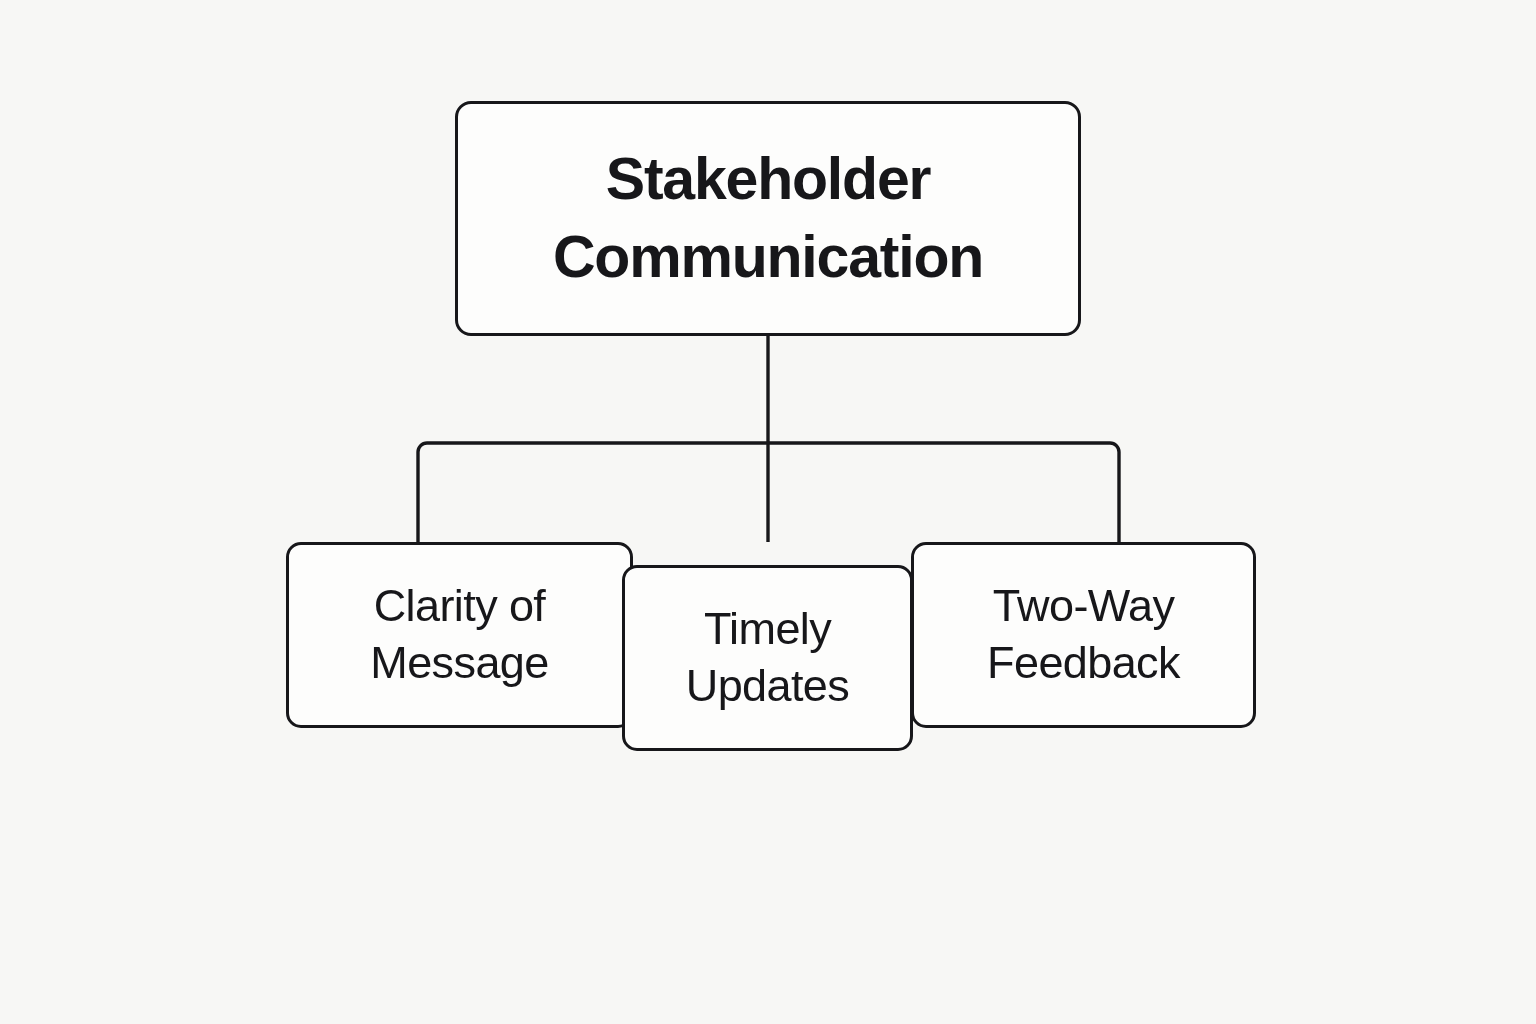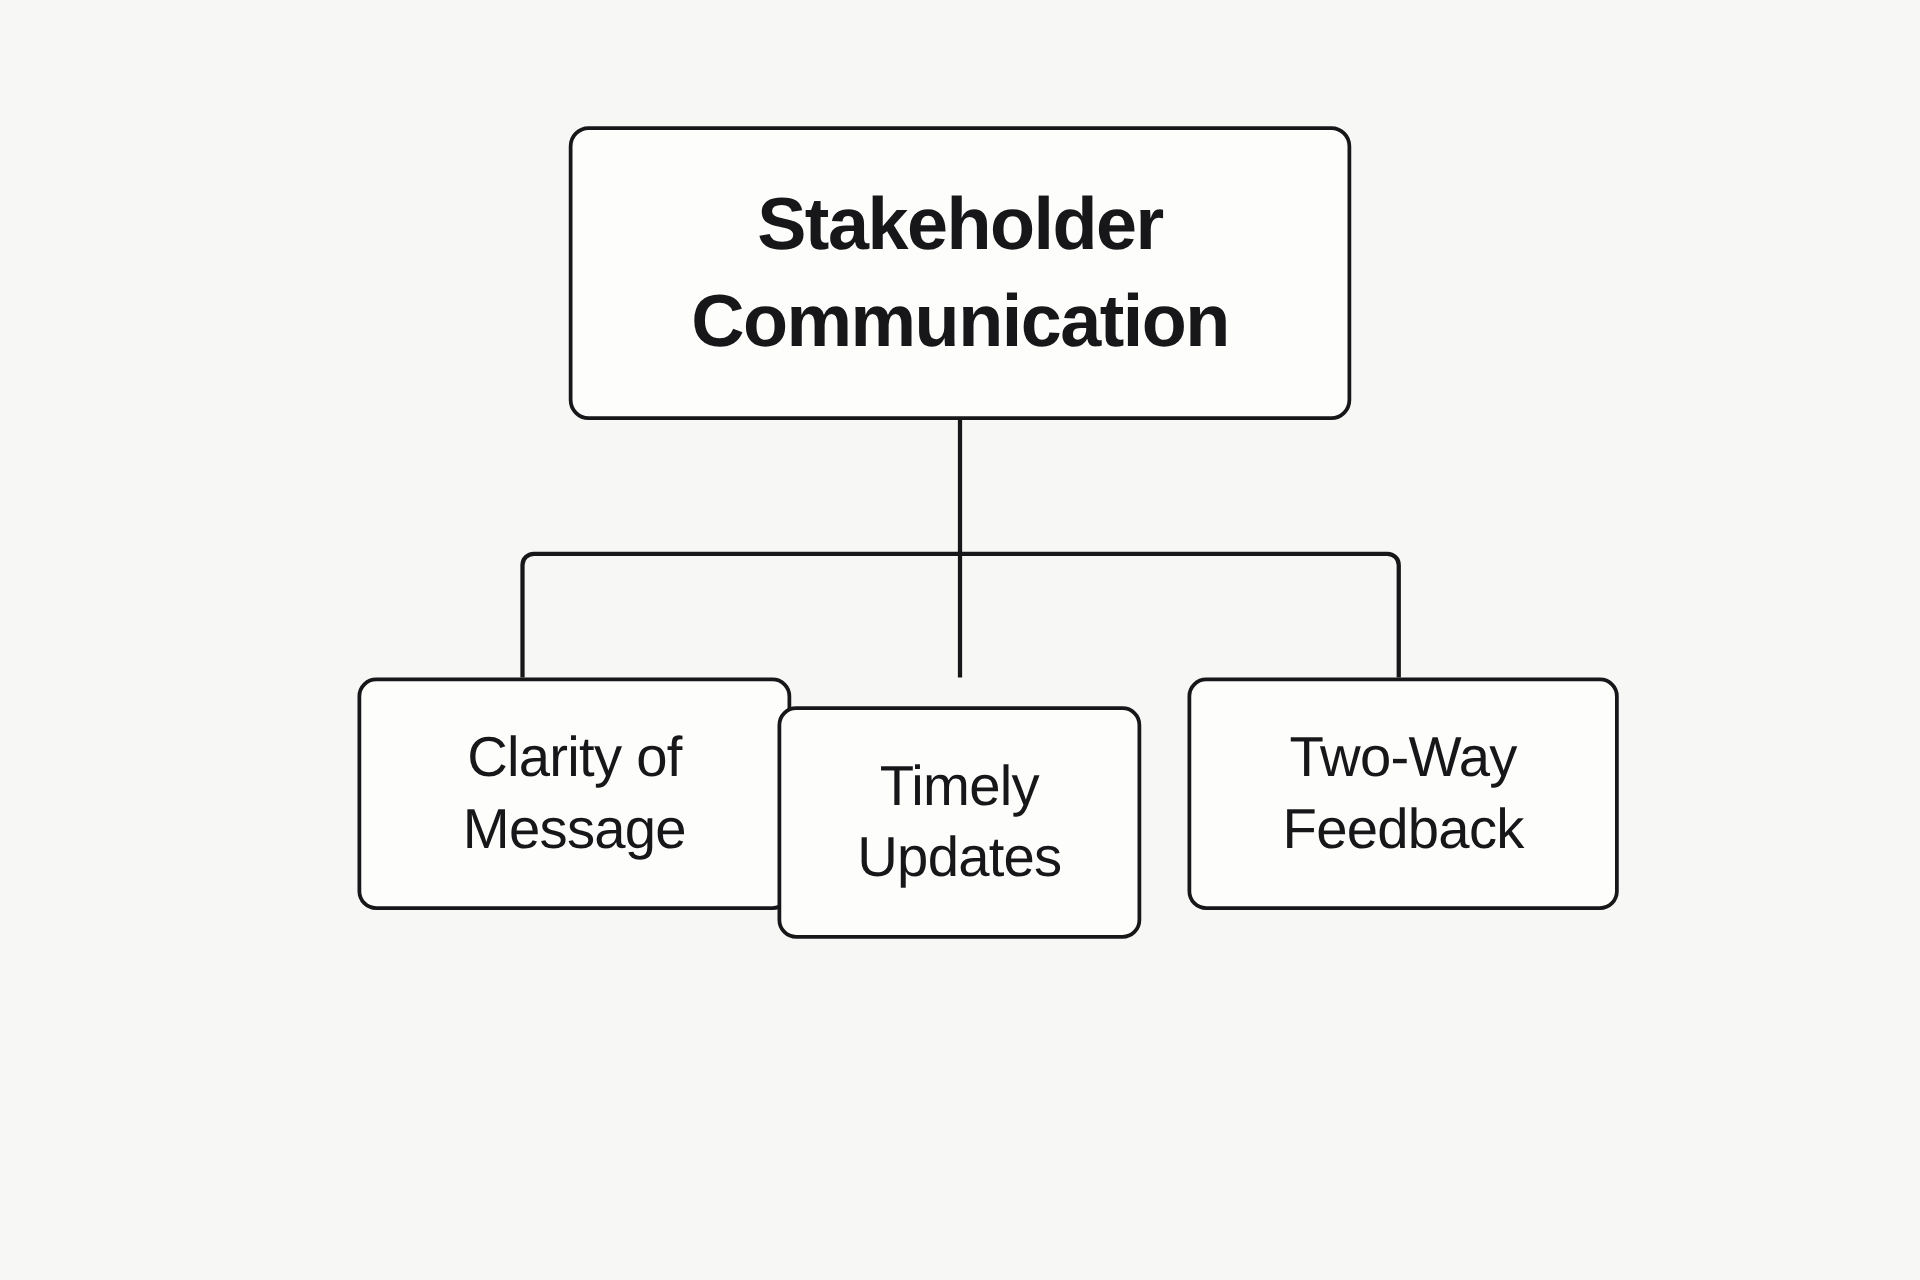--- a/index.html
+++ b/index.html
@@ -73,21 +73,21 @@
     height: 186px;
     margin-left: 32px;
   }
   #node-child-1 {
     left: 622px;
     top: 565px;
     width: 291px;
     height: 186px;
   }
   #node-child-2 {
-    left: 950px;
+    left: 911px;
     top: 542px;
     width: 345px;
     height: 186px;
   }
 </style>
 </head>
 <body>
 
 <div id="diagram-canvas">
 

